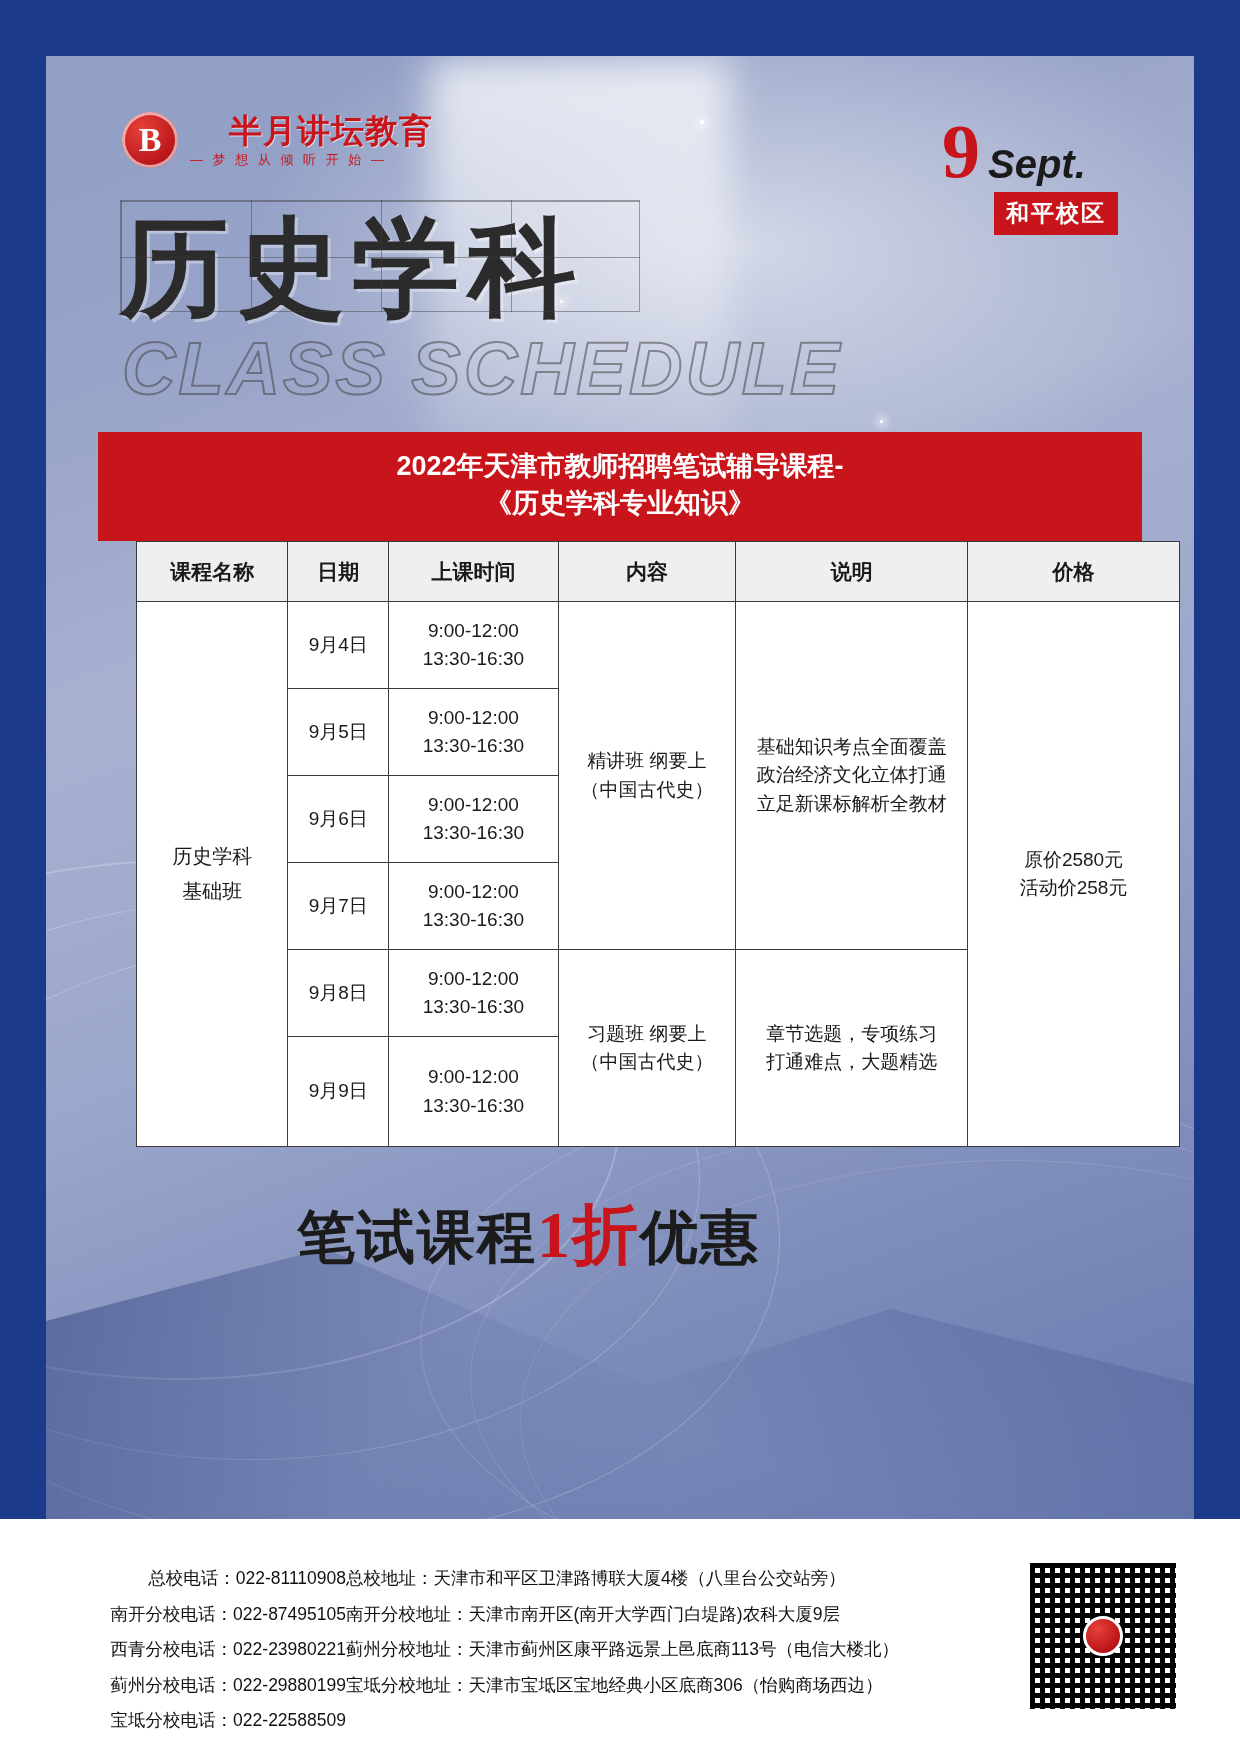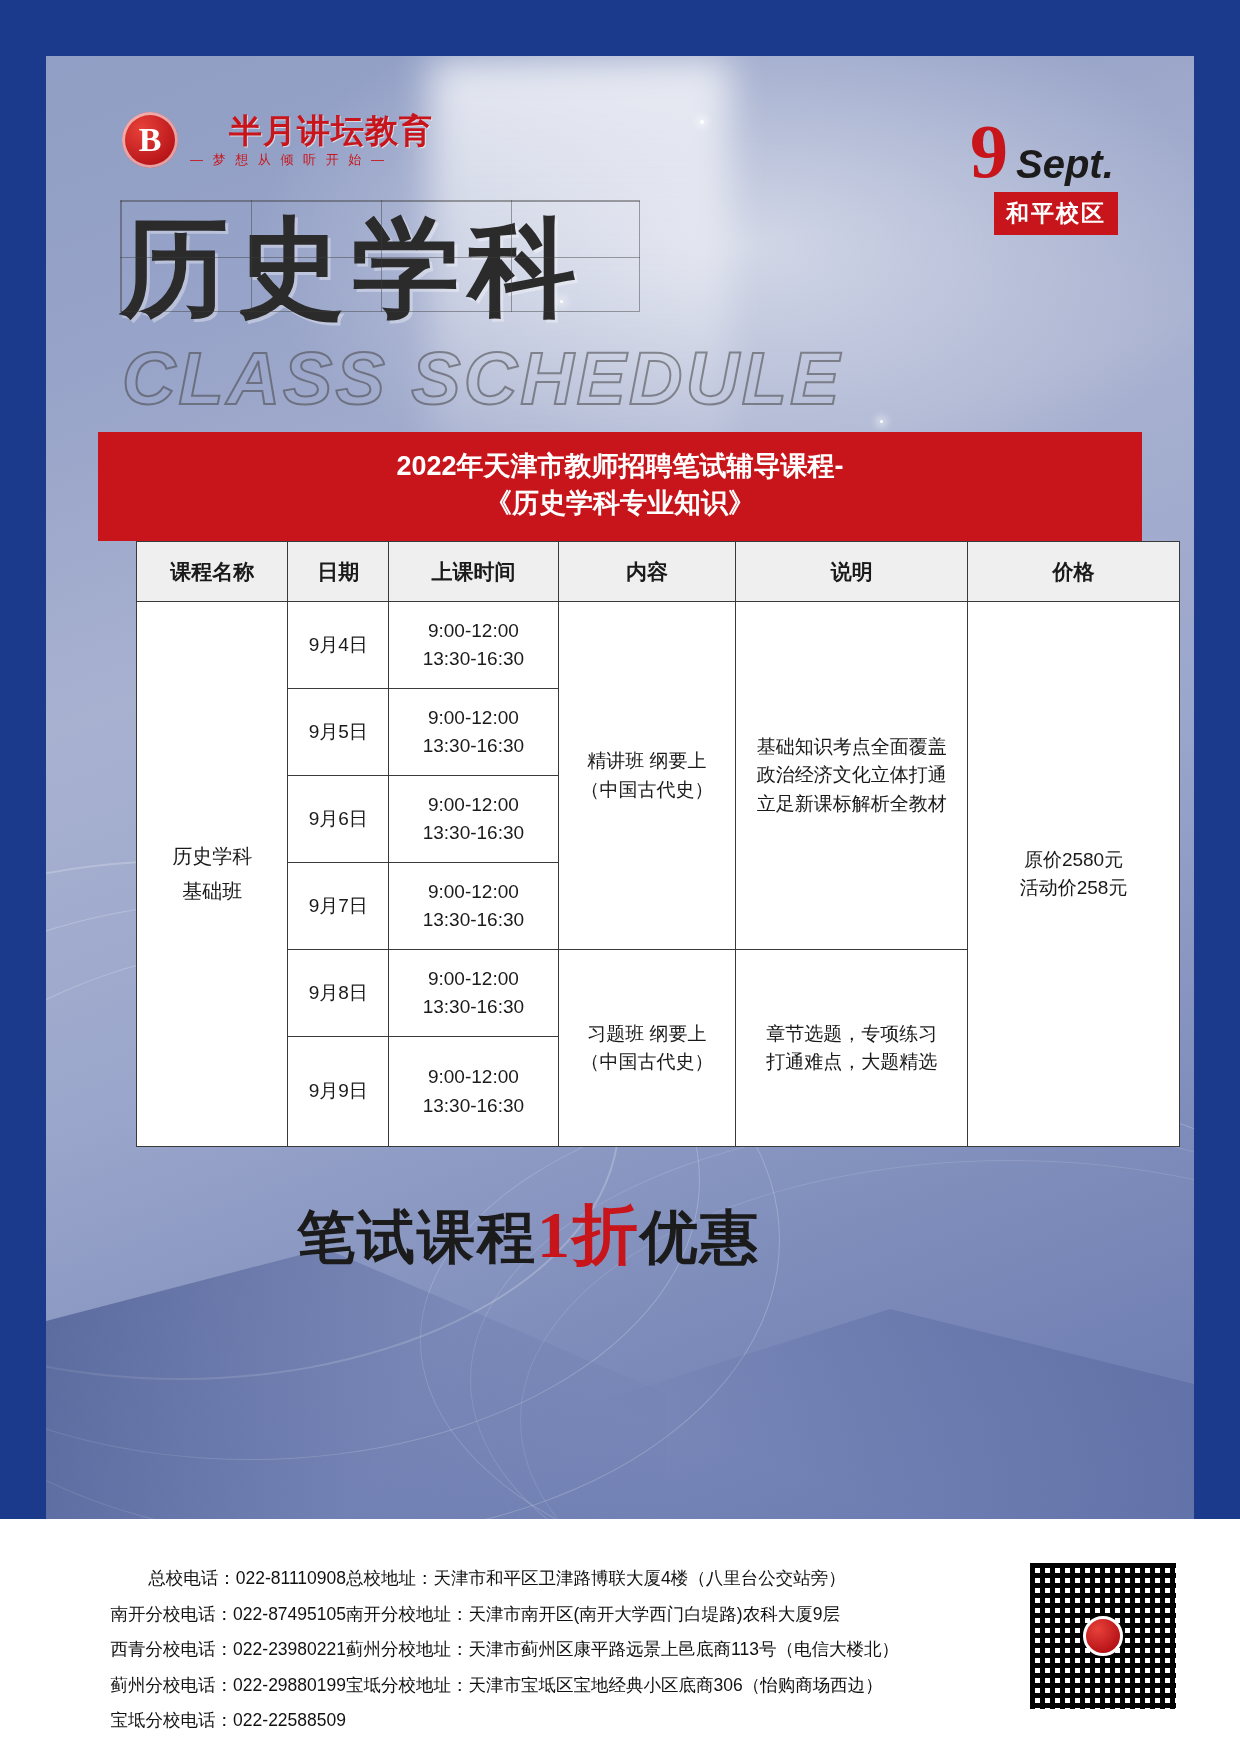--- a/index.html
+++ b/index.html
@@ -69,21 +69,21 @@
 
   
   .date-badge { position:absolute; right:122px; top:110px; text-align:left; }
   .date-row { display:flex; align-items:flex-end; gap:8px; }
   .date-num {
     font-size:76px; font-weight:bold; color:#c8151b; line-height:0.85;
     font-family:"Liberation Serif", serif;
   }
   .date-month { font-size:40px; font-weight:bold; color:#1b1b1b; font-style:italic; line-height:1;margin-top:34px; }
   .campus-badge {
-    margin-top:8px; margin-left:24px; background:#c8151b; color:#fff;
+    margin-top:8px; margin-left:52px; background:#c8151b; color:#fff;
     font-size:23px; font-weight:bold; padding:6px 12px; letter-spacing:2px;
     display:inline-block;
   }
 
   
   .big-title {
     position:absolute; left:120px; top:196px;
     font-size:108px; font-weight:bold; color:#2b2b2b;
     letter-spacing:8px; font-family:"Liberation Serif", serif;
     text-shadow:3px 3px 0 rgba(255,255,255,0.35);
@@ -91,21 +91,21 @@
   .title-grid {
     position:absolute; left:120px; top:200px; width:520px; height:112px;
     background-image:
       linear-gradient(rgba(60,60,60,0.45) 1px, transparent 1px),
       linear-gradient(90deg, rgba(60,60,60,0.45) 1px, transparent 1px);
     background-size:130px 56px;
     border:1px solid rgba(60,60,60,0.45);
     pointer-events:none;
   }
   .sub-title {
-    position:absolute; left:122px; top:336px;
+    position:absolute; left:122px; top:326px;
     font-size:74px; font-weight:bold; font-style:italic; letter-spacing:3px;
     color:transparent; -webkit-text-stroke:2px rgba(70,70,70,0.55);
     font-family:"Liberation Sans", sans-serif;
   }
 
   
   .table-block { position:absolute; left:98px; top:432px; width:1044px;border-radius:15px; }
   .table-header {
     background:#c8151b; color:#fff; text-align:center; padding:16px 10px 18px;
     font-size:27px; font-weight:bold; line-height:1.38;

